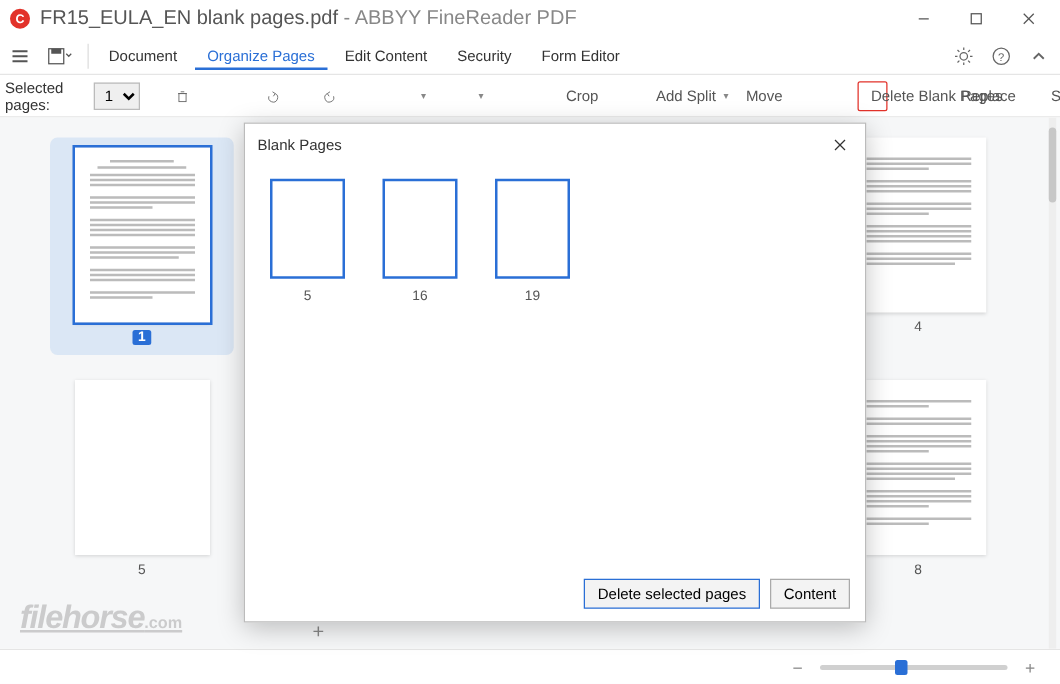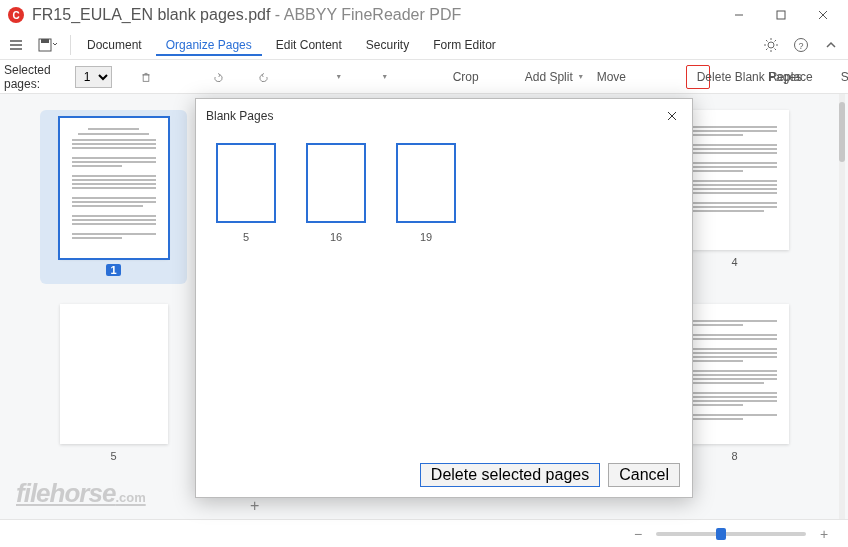--- a/index.html
+++ b/index.html
@@ -57,21 +57,21 @@
 
 .dialog-mask { position:absolute; inset:0; }
 .dialog { position:absolute; left:195px; top:98px; width:498px; height:400px; background:#fff; border:1px solid #bbb; box-shadow:0 4px 20px rgba(0,0,0,.25); display:flex; flex-direction:column; }
 .dlg-head { height:34px; display:flex; align-items:center; justify-content:space-between; padding:0 10px; font-size:12px; color:#333; }
 .dlg-close { width:20px; height:20px; display:flex;align-items:center;justify-content:center;color:#555;cursor:pointer; }
 .dlg-body { flex:1; padding: 10px 20px; display:flex; gap:30px; }
 .dlg-thumb { display:flex; flex-direction:column; align-items:center; gap:8px; }
 .dlg-thumb .pg { width:60px; height:80px; border:2px solid #2a6fd6; background:#fff; }
 .dlg-thumb .num { font-size:11px; color:#555; }
 .dlg-foot { height:44px; display:flex; align-items:center; justify-content:flex-end; gap:8px; padding:0 12px; }
-.dlg-btn { height:24px; padding:0 10px; font-size:16px; border:1px solid #aaa; background:#f3f3f3; cursor:pointer; }
+.dlg-btn { height:24px; padding:0 10px; font-size:12px; border:1px solid #aaa; background:#f3f3f3; cursor:pointer; }
 .dlg-btn.primary { border:1px solid #2a6fd6; }
 
 
 .watermark { position:absolute; left:16px; bottom:38px; font-size:26px; font-weight:bold; color:rgba(180,180,180,.65); font-style:italic; letter-spacing:-1px;text-decoration:underline; }
 .watermark .com { font-size:13px; font-style:normal; letter-spacing:0; }
 
 
 .doclines div { height:2px; background:#bbb; margin-bottom:2px; }
 .doclines .short { width:60%; }
 .doclines .med { width:85%; }
@@ -404,16 +404,16 @@
         <div class="pg"></div>
           <span class="num">16</span>
       </div>
       <div class="dlg-thumb">
         <div class="pg"></div>
           <span class="num">19</span>
       </div>
     </div>
     <div class="dlg-foot">
       <button class="dlg-btn primary">Delete selected pages</button>
-      <button class="dlg-btn">Cancel</button>
+      <button class="dlg-btn">Content</button>
     </div>
   </div>
 </div>
 
 </body></html>

